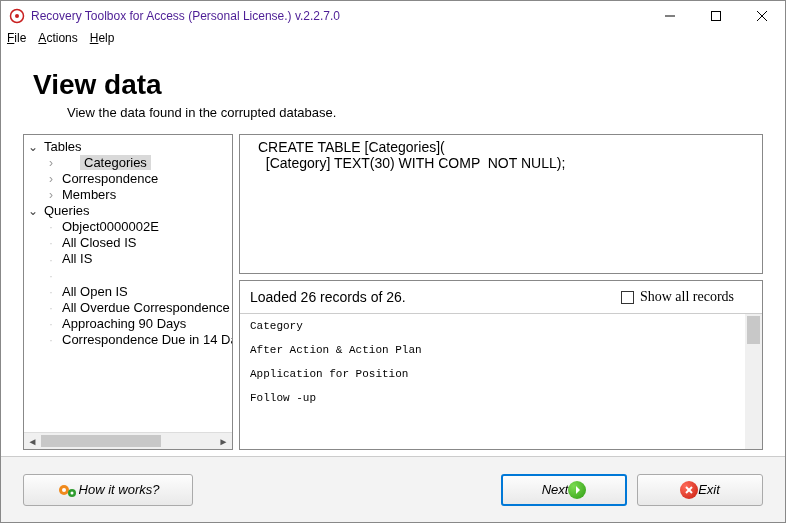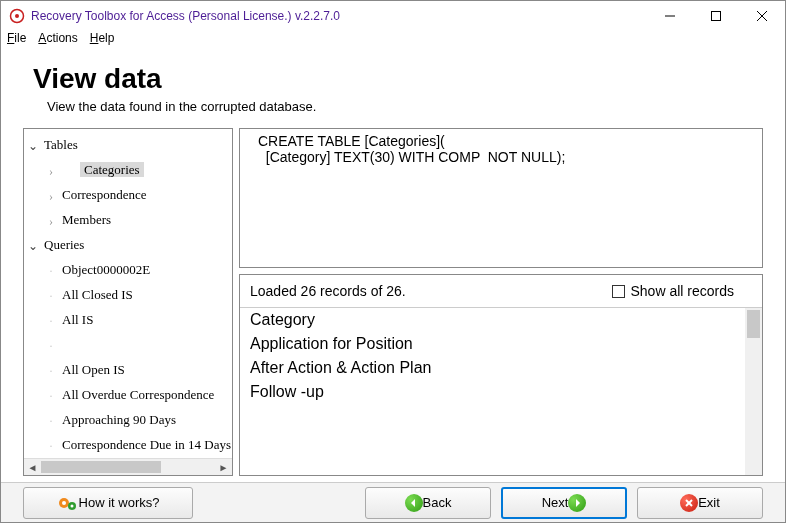--- a/index.html
+++ b/index.html
@@ -43,21 +43,21 @@
   }
   .menuitem { cursor: default; }
   .menuitem .ul { text-decoration: underline; }
   .content {
     flex: 1;
     display: flex;
     flex-direction: column;
     padding: 12px 22px 6px 22px;
   }
   .page-title { font-size: 28px; font-weight: bold; margin: 6px 0 4px 10px; }
-  .page-subtitle { font-size: 13px; margin: 0 0 14px 24px; }
+  .page-subtitle { font-size: 13px; margin: 0 0 14px 44px; }
   .panels {
     flex: 1;
     display: flex;
     gap: 6px;
     min-height: 0;
   }
   .tree-pane {
     width: 210px;
     border: 1px solid #888;
     background: #fff;
@@ -76,21 +76,21 @@
   .hscroll .arrow {
     width: 17px; height: 100%;
     background: #f0f0f0;
     display: flex; align-items: center; justify-content: center;
     color: #555; font-size: 10px;
   }
   .hscroll .thumb {
     width: 120px; background: #c8c8c8; margin: 2px 0;
   }
   .hscroll .track { flex: 1; }
-  .tree-node { white-space: nowrap; line-height: 24px; font-family: Liberation Serif, serif; }
+  .tree-node { white-space: nowrap; line-height: 15px; }
   .tree-node .exp {
     display: inline-block; width: 14px; text-align: center; color: #444;
     font-size: 12px; vertical-align: middle;
   }
   .tree-children { padding-left: 18px; }
   .tree-children .tree-node .exp { color: #999; }
   .tree-leaf .exp::before { content: "·"; color: #ccc; }
   .tree-label { padding: 0 4px; }
   .tree-label.selected { background: #d9d9d9; margin-left: 22px; }
   .right-pane {
@@ -119,30 +119,31 @@
     min-height: 0;
   }
   .records-header {
     display: flex;
     justify-content: space-between;
     padding: 8px 28px 8px 10px;
     border-bottom: 1px solid #ccc;
     font-size: 14px;
   }
   .checkbox {
-    display: inline-flex; align-items: center; gap: 6px;
+    display: inline-flex; align-items: center; gap: 6px; font-family: Liberation Serif, serif;
   }
   .checkbox .box {
     width: 13px; height: 13px; border: 1px solid #333; background: #fff;
   }
   .records-list {
     flex: 1;
     overflow: hidden;
     position: relative;
-    font-size: 16px;
+    font-size: 11px;
+    font-family: Liberation Mono, monospace;
   }
   .records-list .row {
     padding: 2px 10px;
     line-height: 20px;
     white-space: nowrap;
   }
   .vscroll {
     position: absolute; right: 0; top: 0; bottom: 0; width: 17px;
     background: #f0f0f0;
   }
@@ -165,20 +166,21 @@
     border: 1px solid #aaa;
     background: linear-gradient(#fdfdfd, #e9e9e9);
     border-radius: 3px;
     display: inline-flex;
     align-items: center;
     justify-content: center;
     gap: 0;
     font-size: 13px;
     padding: 0 14px;
     min-width: 126px;
+    font-style: italic;
   }
   .btn.how { min-width: 170px; }
   .btn.primary { border: 2px solid #0078d7; }
   .icon-circle {
     width: 18px; height: 18px; border-radius: 50%;
     display: inline-flex; align-items: center; justify-content: center;
     color: #fff; font-size: 11px; font-weight: bold;
   }
   .icon-green { background: radial-gradient(circle at 30% 30%, #7bdb52, #2f9c13); }
   .icon-red   { background: radial-gradient(circle at 30% 30%, #ff6b5a, #c81d0e); }
@@ -268,22 +270,22 @@
         <div class="records-header">
           <span>Loaded 26 records of 26.</span>
           <label class="checkbox">
             <span class="box"></span>
             <span>Show all records</span>
           </label>
         </div>
         <div class="records-list">
           <div id="records-rows">
               <div class="row">Category</div>
+              <div class="row">After Action &amp; Action Plan</div>
               <div class="row">Application  for Position</div>
-              <div class="row">After Action &amp; Action Plan</div>
               <div class="row">Follow -up</div>
             </div>
           <div class="vscroll">
             <div class="vthumb"></div>
           </div>
         </div>
       </div>
     </div>
 
   </div>
@@ -299,28 +301,20 @@
           </g>
         <g fill="#2f9c2f">
             <circle cx="15" cy="12" r="4"></circle>
             <circle cx="15" cy="12" r="1.5" fill="#fff"></circle>
           </g>
       </svg>
     </span>
     <span>How it works?</span>
   </div>
   <div class="spacer"></div>
-  <div class="btn">
-    <span class="icon-circle icon-green">
-      <svg width="10" height="10" viewBox="0 0 10 10">
-          <path d="M6 1 L2 5 L6 9 Z" fill="#fff"></path>
-        </svg>
-    </span>
-    <span>Back</span>
-  </div>
   <div class="btn primary">
     <span>Next</span>
     <span class="icon-circle icon-green">
       <svg width="10" height="10" viewBox="0 0 10 10">
           <path d="M4 1 L8 5 L4 9 Z" fill="#fff"></path>
         </svg>
     </span>
   </div>
   <div class="btn">
     <span class="icon-circle icon-red">

